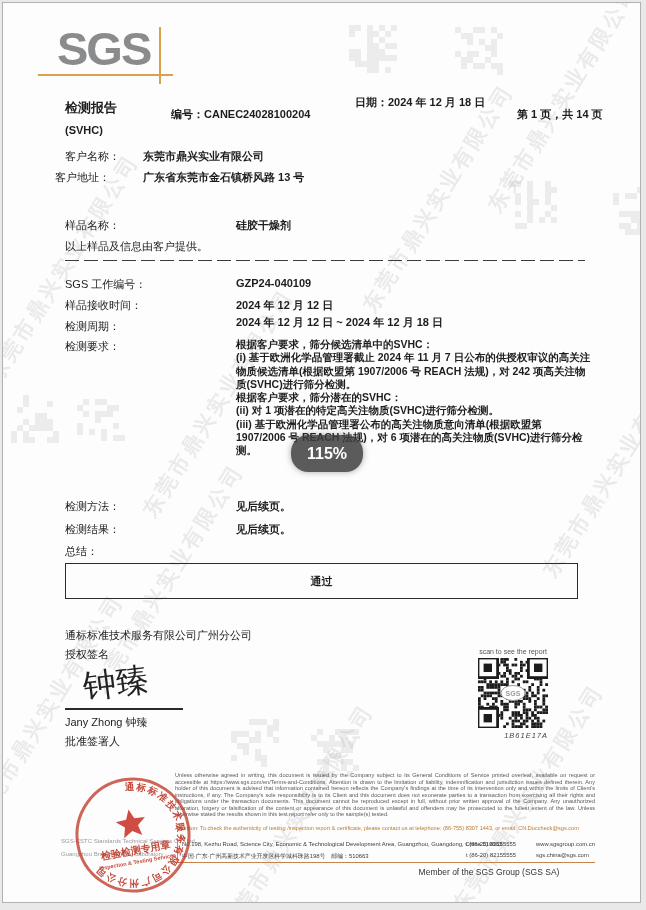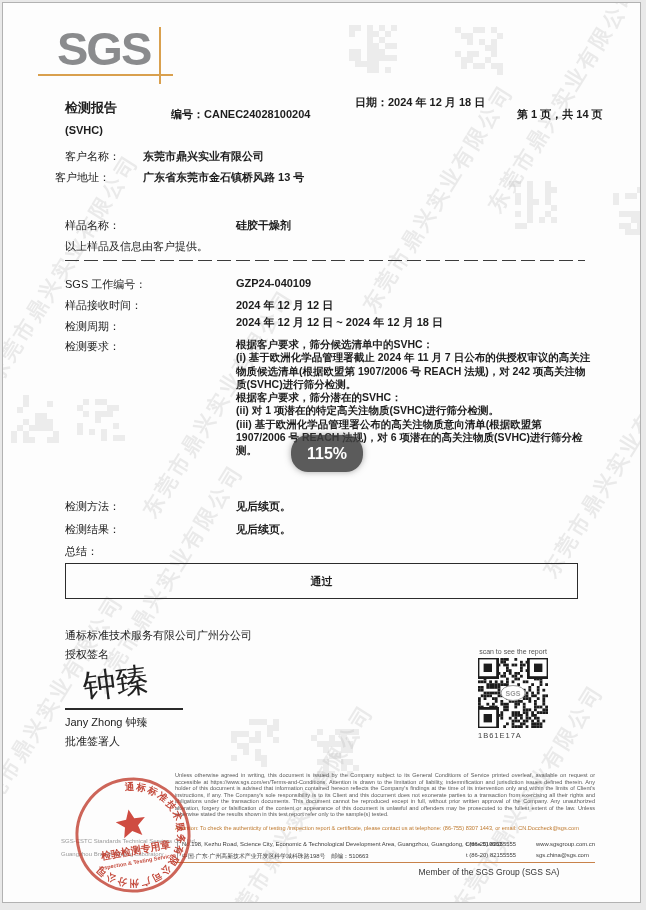--- a/index.html
+++ b/index.html
@@ -29,21 +29,21 @@
   .sumbox{border:1.3px solid #2c2c2c;display:flex;}
   .sumbox .cell-l{width:369px;padding:3px 8px;font-size:10.5px;line-height:14px;font-weight:bold;
                   border-right:1.3px solid #2c2c2c;}
   .sumbox .cell-r{flex:1;display:flex;align-items:center;justify-content:center;
                   font-size:11px;font-weight:bold;}
   
   .signature{font-family:"DejaVu Serif",serif;font-size:33px;transform:rotate(-7deg);color:#222;}
   .sigline{height:1.6px;background:#2a2a2a;}
   
   .qrcap{font-size:7px;color:#555;text-align:center;width:86px;}
-  .qrid{font-size:7.5px;color:#444;text-align:left;width:70px;letter-spacing:1px;}
+  .qrid{font-size:7.5px;color:#444;text-align:right;width:70px;letter-spacing:1px;font-style:italic;}
   
   .disc{font-size:5.6px;line-height:6.5px;color:#5a5a5a;text-align:justify;width:420px;}
   .atten{font-size:5.6px;line-height:6.5px;color:#bf7a2f;width:420px;}
   .addr{font-size:5.9px;color:#3d3d3d;white-space:nowrap;}
   .greyco{font-size:6px;color:#9a9a9a;white-space:nowrap;}
   .member{font-size:8.5px;color:#333;text-align:center;width:212px;}
   .orangehr{height:1.3px;background:#c8824a;}
   .vtick{width:1px;background:#999;}
   
   .stampwrap{transform:rotate(-10deg);opacity:0.92;}

